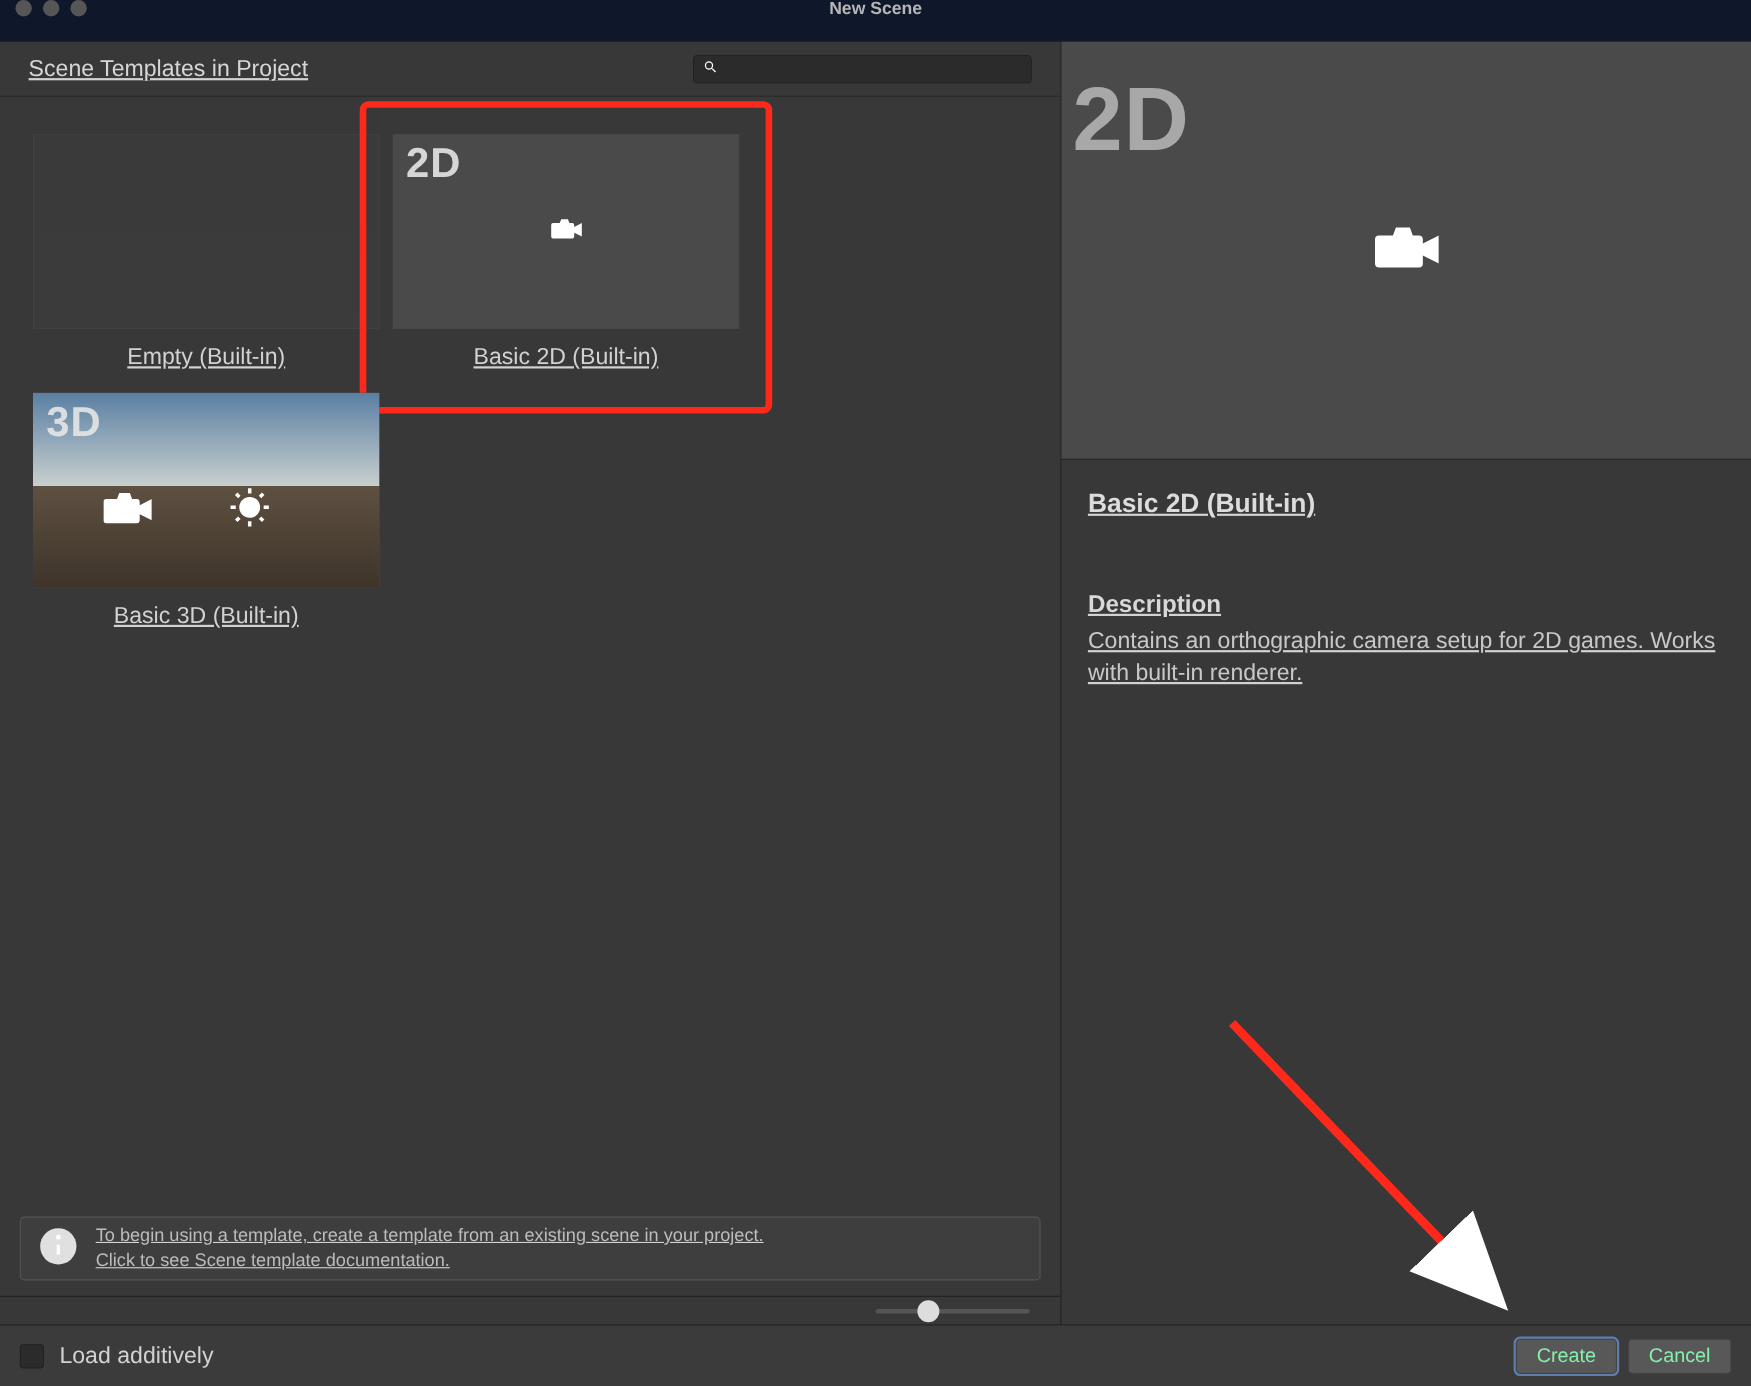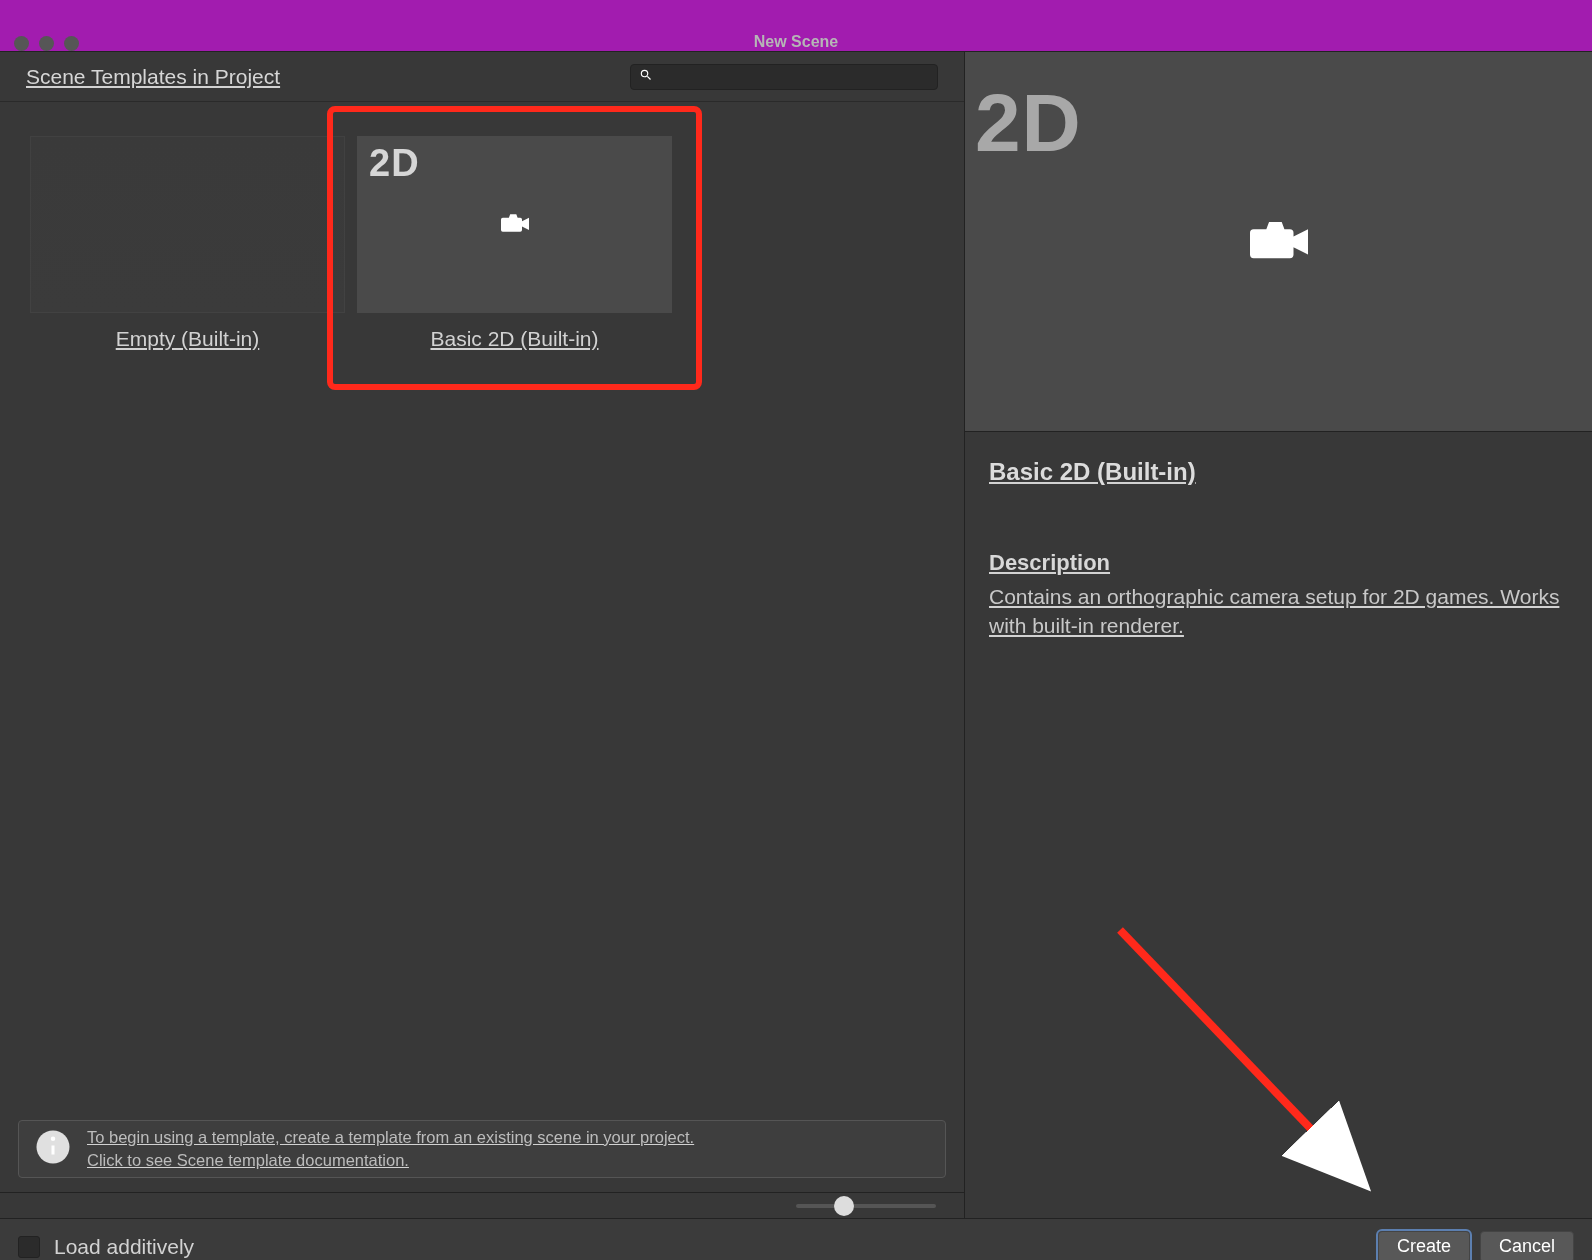--- a/index.html
+++ b/index.html
@@ -1,18 +1,18 @@
 <!DOCTYPE html>
 <html><head>
   <meta charset="utf-8">
   <style>
     * { margin: 0; padding: 0; box-sizing: border-box; font-family: -apple-system, BlinkMacSystemFont, "Segoe UI", Arial, sans-serif; }
     body { background: #383838; color: #d2d2d2; width: 1592px; height: 1260px; overflow: hidden; }
 
-    .titlebar { height: 52px; background: #a21caf; display: flex; align-items: flex-end; padding: 0 14px; position: relative; border-bottom: 1px solid #222; }
+    .titlebar { height: 38px; background: #0f172a; display: flex; align-items: flex-start; padding: 0 14px; position: relative; border-bottom: 1px solid #222; }
     .traffic-lights { display: flex; gap: 10px; }
     .traffic-light { width: 15px; height: 15px; border-radius: 50%; background: #565656; }
     .window-title { position: absolute; left: 50%; transform: translateX(-50%); font-size: 16px; font-weight: 600; color: #b6b6b6; }
 
     .content { display: flex; height: calc(100% - 38px - 56px); text-decoration: underline; }
 
     .left-panel { width: 965px; display: flex; flex-direction: column; border-right: 1px solid #222; }
     .left-header { height: 50px; display: flex; align-items: center; padding: 0 26px; border-bottom: 1px solid #2a2a2a; }
     .left-header-title { font-size: 21px; color: #d6d6d6; }
     .search-box { margin-left: auto; width: 308px; height: 26px; background: #2b2b2b; border-radius: 4px; border: 1px solid #222; display: flex; align-items: center; padding: 0 8px; color: #888; font-size: 14px; }
@@ -41,21 +41,21 @@
     .detail-preview-label { position: absolute; top: 24px; left: 10px; font-size: 82px; font-weight: 700; color: rgba(200,200,200,0.75); letter-spacing: 1px; }
     .detail-body { padding: 26px 24px; }
     .detail-title { font-size: 24px; font-weight: 600; color: #dcdcdc; margin-bottom: 64px; }
     .detail-section-label { font-size: 22px; font-weight: 600; color: #d8d8d8; margin-bottom: 6px; }
     .detail-description { font-size: 21px; color: #c8c8c8; line-height: 1.4; }
 
     .footer { height: 56px; background: #3b3b3b; border-top: 1px solid #222; display: flex; align-items: center; padding: 2px 18px; }
     .checkbox { width: 22px; height: 22px; background: #2b2b2b; border: 1px solid #222; border-radius: 3px; margin-right: 14px; cursor: pointer; display: inline-block; }
     .footer-label { font-size: 21px; color: #d2d2d2; }
     .footer-spacer { flex: 1; }
-    .btn { height: 32px; padding: 0 18px; background: #585858; color: #ffffff; font-size: 18px; border-radius: 4px; border: 1px solid #444; margin-left: 10px; cursor: pointer; }
+    .btn { height: 32px; padding: 0 18px; background: #585858; color: #86efac; font-size: 18px; border-radius: 4px; border: 1px solid #444; margin-left: 10px; cursor: pointer; }
     .btn.primary { outline: 2px solid #5c7fb0; }
 
     svg path { fill: #fff; }
 
     .arrow { position: absolute; pointer-events: none; }
   </style>
 </head>
 <body>
 
 <div class="titlebar">
@@ -97,20 +97,39 @@
           <span>
             <svg width="28" height="22" viewBox="0 0 32 24">
                 <path d="M22 6h-3l-1.5-4h-7L9 6H2a2 2 0 00-2 2v12a2 2 0 002 2h20a2 2 0 002-2v-4l8 4V6l-8 4V8a2 2 0 00-2-2z"></path>
               </svg>
           </span>
         </div>
         <div class="template-caption">Basic 2D (Built-in)</div>
         <div class="highlight-box" style="top:-30px;left:-30px;width:375px;height:284px;"></div>
       </div>
 
+      <div class="template-card">
+        <div class="template-thumb" style="overflow:hidden">
+          <div class="sky3d"></div>
+          <div class="template-thumb-label">3D</div>
+          <div style="position:absolute;display:flex;gap:70px;align-items:center;top:86px;left:64px">
+            <span>
+              <svg width="44" height="34" viewBox="0 0 32 24">
+                  <path d="M22 6h-3l-1.5-4h-7L9 6H2a2 2 0 00-2 2v12a2 2 0 002 2h20a2 2 0 002-2v-4l8 4V6l-8 4V8a2 2 0 00-2-2z"></path>
+                </svg>
+            </span>
+            <span>
+              <svg width="38" height="38" viewBox="0 0 24 24">
+                  <path fill="#ffe08a" d="M6.76 4.84l-1.8-1.79-1.41 1.41 1.79 1.79 1.42-1.41zM4 10.5H1v2h3v-2zm9-9.95h-2V3.5h2V.55zm7.45 3.91l-1.41-1.41-1.79 1.79 1.41 1.41 1.79-1.79zm-3.21 13.7l1.79 1.8 1.41-1.41-1.8-1.79-1.4 1.4zM20 10.5v2h3v-2h-3zm-8-5c-3.31 0-6 2.69-6 6s2.69 6 6 6 6-2.69 6-6-2.69-6-6-6zm-1 16.95h2V19.5h-2v2.95zm-7.45-3.91l1.41 1.41 1.79-1.8-1.41-1.41-1.79 1.8z"></path>
+                </svg>
+            </span>
+          </div>
+        </div>
+        <div class="template-caption">Basic 3D (Built-in)</div>
+      </div>
 
     </div>
 
     <div class="hint-bar">
       <span>
         <svg width="36" height="36" viewBox="0 0 24 24">
             <circle cx="12" cy="12" r="11" fill="#e0e0e0"></circle>
             <path fill="#3e3e3e" d="M11 17h2v-6h-2v6zm1-12a1.5 1.5 0 100 3 1.5 1.5 0 000-3z"></path>
           </svg>
       </span>

